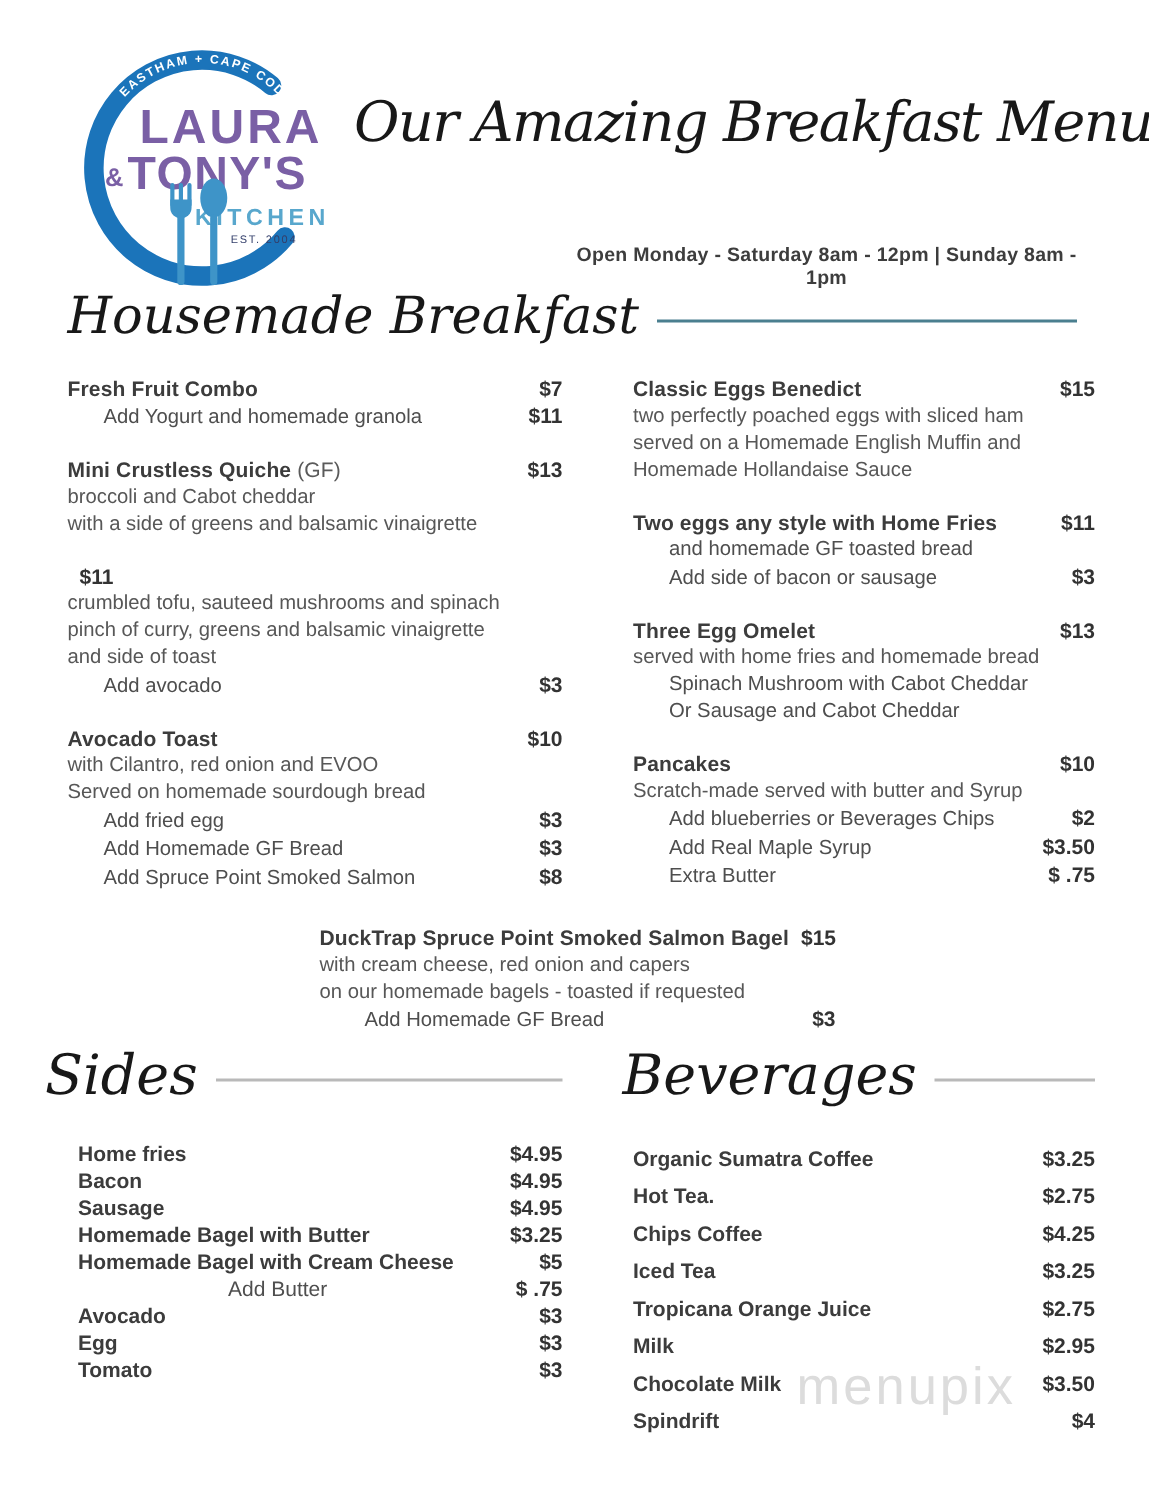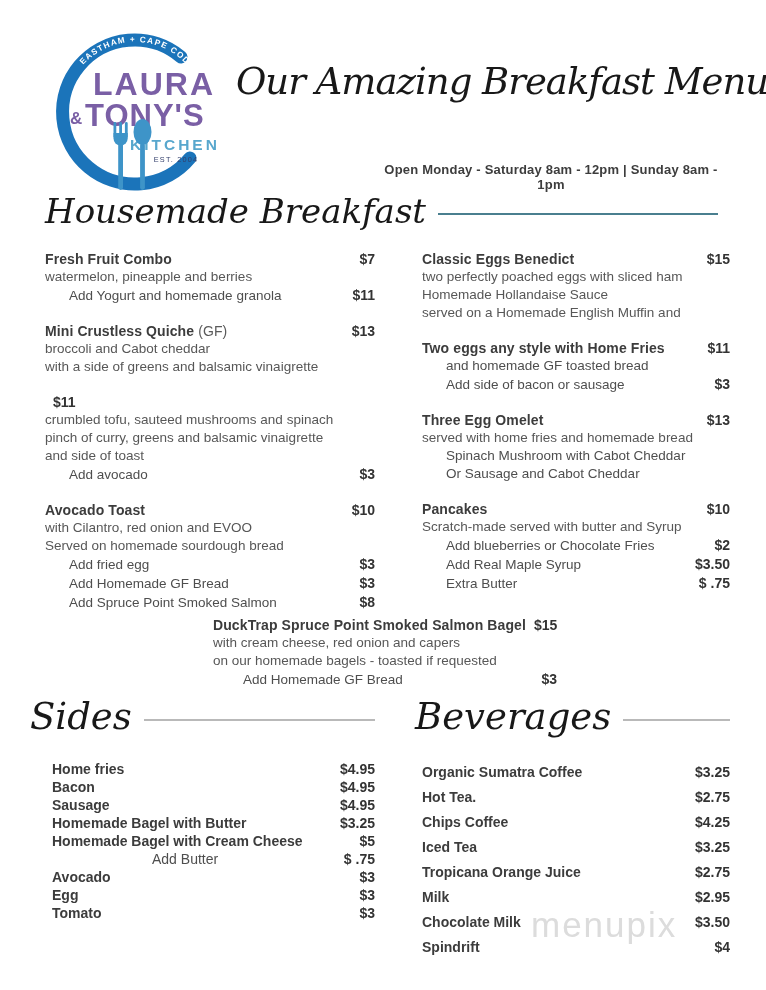--- a/index.html
+++ b/index.html
@@ -95,21 +95,20 @@
     <span class="rule rule-teal"></span>
   </div>
 
   <div id="bk-cols">
     <div class="col-l" id="col-left">
         <div class="mi">
           <div class="mrow">
             <span class="mname"><span>Fresh Fruit Combo</span></span>
             <span class="mprice">$7</span>
           </div>
-          <div class="mdesc">watermelon, pineapple and berries</div>
           <div class="maddon">
             <span class="alab">Add Yogurt and homemade granola</span>
             <span class="mprice">$11</span>
           </div>
         </div>
         <div class="mi">
           <div class="mrow">
             <span class="mname"><span>Mini Crustless Quiche</span><span class="msfx">(GF)</span></span>
             <span class="mprice">$13</span>
           </div>
@@ -149,22 +148,22 @@
           </div>
         </div>
       </div>
     <div class="col-r" id="col-right">
         <div class="mi">
           <div class="mrow">
             <span class="mname"><span>Classic Eggs Benedict</span></span>
             <span class="mprice">$15</span>
           </div>
           <div class="mdesc">two perfectly poached eggs with sliced ham</div>
+          <div class="mdesc">served on a Homemade English Muffin and</div>
           <div class="mdesc">Homemade Hollandaise Sauce</div>
-          <div class="mdesc">served on a Homemade English Muffin and</div>
         </div>
         <div class="mi">
           <div class="mrow">
             <span class="mname"><span>Two eggs any style with Home Fries</span></span>
             <span class="mprice">$11</span>
           </div>
           <div class="maddon">
             <span class="alab">and homemade GF toasted bread</span>
             <span class="mprice"></span>
           </div>
@@ -188,21 +187,21 @@
             <span class="mprice"></span>
           </div>
         </div>
         <div class="mi">
           <div class="mrow">
             <span class="mname"><span>Pancakes</span></span>
             <span class="mprice">$10</span>
           </div>
           <div class="mdesc">Scratch-made served with butter and Syrup</div>
           <div class="maddon">
-            <span class="alab">Add blueberries or Chocolate Fries</span>
+            <span class="alab">Add blueberries or Beverages Chips</span>
             <span class="mprice">$2</span>
           </div>
           <div class="maddon">
             <span class="alab">Add Real Maple Syrup</span>
             <span class="mprice">$3.50</span>
           </div>
           <div class="maddon">
             <span class="alab">Extra Butter</span>
             <span class="mprice">$ .75</span>
           </div>

